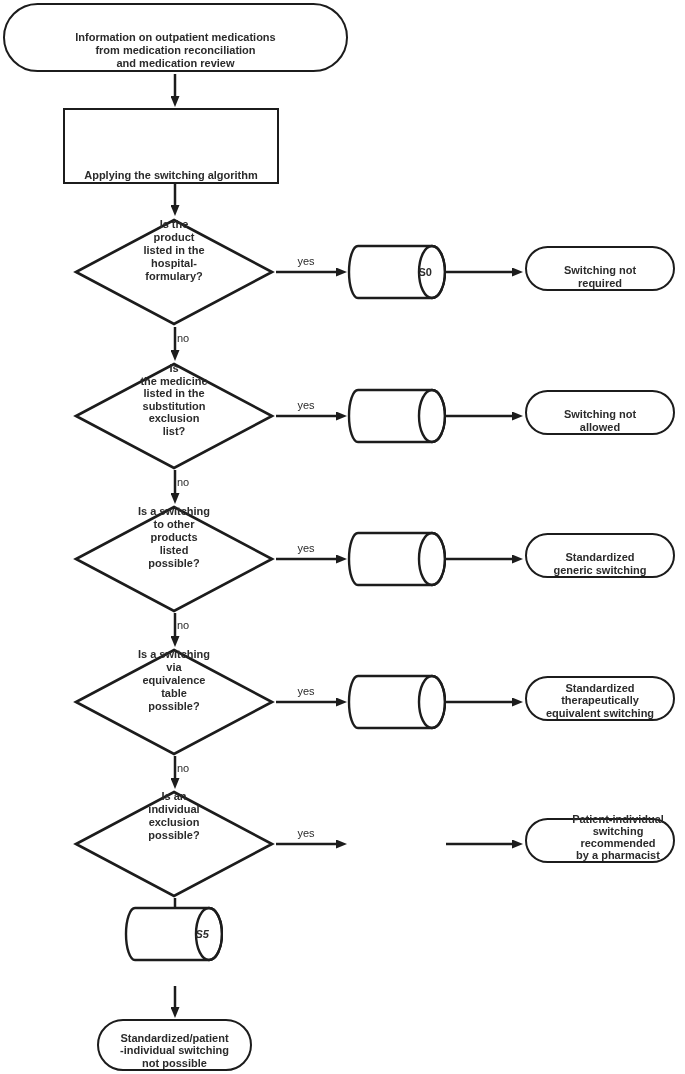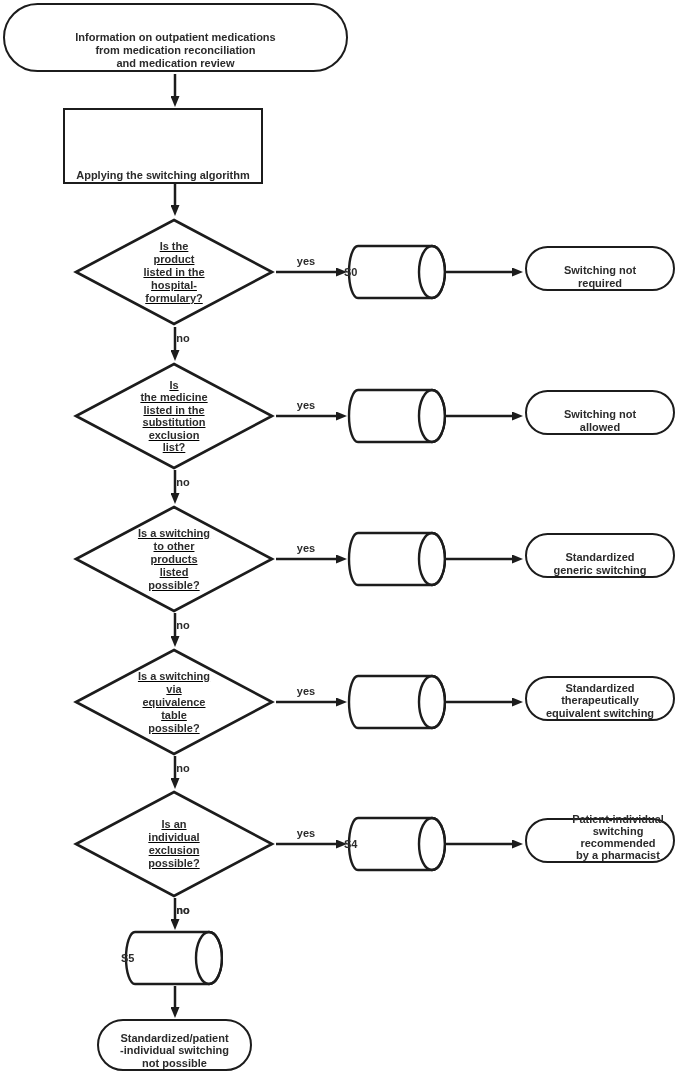--- a/index.html
+++ b/index.html
@@ -17,25 +17,25 @@
     font-weight:700;font-size:11px;line-height:13px;color:#2b2b2b;
     text-align:center;white-space:pre-line;display:block;
   }
   .terminator{border:2.6px solid #1c1c1c;border-radius:35px;}
   .process{border:2.6px solid #1c1c1c;}
   .outcome{left:525px;width:150px;height:45px;border:2.5px solid #1c1c1c;border-radius:26px;}
   .outcome .node-text{line-height:12.5px;}
   .shape-box{position:absolute;}
   .shape-box svg{display:block;}
   .diamond-box{left:73px;width:202px;height:108px;}
-  .diamond-text{position:absolute;inset:0;display:flex;align-items:center;justify-content:center;text-decoration:underline;}
+  .diamond-text{position:absolute;inset:0;display:flex;justify-content:center;}
   .cyl-box{left:344px;width:102px;height:56px;}
-  .cyl-text{position:absolute;left:0;top:0;width:88px;height:56px;display:flex;align-items:center;justify-content:flex-start;}
+  .cyl-text{position:absolute;left:0;top:0;width:88px;height:56px;display:flex;align-items:center;justify-content:flex-end;}
   .edge-label{
-    position:absolute;font-weight:700;font-size:11px;color:#2b2b2b;
+    position:absolute;font-weight:400;font-size:11px;color:#2b2b2b;
     width:30px;text-align:center;
   }
   
   .r1{--cy:272px;} .r2{--cy:416px;} .r3{--cy:559px;} .r4{--cy:702px;} .r5{--cy:844px;}
   .row{position:absolute;inset:0;pointer-events:none;}
   .row .diamond-box{top:calc(var(--cy) - 54px);}
   .row .yes-label{left:291px;top:calc(var(--cy) - 17px);}
   .row .no-label{left:168px;top:calc(var(--cy) + 60px);}
   .row .cyl-box{top:calc(var(--cy) - 28px);}
   .row .outcome{top:calc(var(--cy) - 26px);}
@@ -74,21 +74,21 @@
     <line x1="276" y1="844" x2="337" y2="844" marker-end="url(#ah)"></line>
     <line x1="446" y1="844" x2="513" y2="844" marker-end="url(#ah)"></line>
   </svg>
 
   <div class="node terminator" style="left:3px;top:3px;width:345px;height:69px;">
     <span class="node-text">Information on outpatient medications
 from medication reconciliation
 and medication review</span>
   </div>
 
-  <div class="node process" style="left:63px;top:108px;width:200px;height:76px;">
+  <div class="node process" style="left:63px;top:108px;width:216px;height:76px;">
     <span class="node-text">Applying the switching algorithm</span>
   </div>
 
   <div class="row r1">
     <div class="shape-box diamond-box">
       <svg width="202" height="108" viewBox="0 0 202 108">
         <polygon class="dshape" points="101,2 199,54 101,106 3,54"></polygon>
       </svg>
       <div class="diamond-text">
           <span class="node-text">Is the
@@ -205,39 +205,30 @@
       </svg>
       <div class="diamond-text">
           <span class="node-text">Is an
 individual
 exclusion
 possible?</span>
         </div>
     </div>
     <span class="edge-label yes-label">yes</span>
     <span class="edge-label no-label">no</span>
-    <div class="shape-box cyl-box">
-      <svg width="102" height="56" viewBox="0 0 102 56">
-        <path class="cshape" d="M14,2 L88,2 A13,26 0 0 1 88,54 L14,54 A9,26 0 0 1 14,2 Z"></path>
-        <ellipse class="cshape-inner" cx="88" cy="28" rx="13" ry="26"></ellipse>
-      </svg>
-      <div class="cyl-text">
-          <span class="node-text">S4</span>
-        </div>
-    </div>
     <div class="node outcome">
       <span class="node-text" style="line-height:12px;margin-left:36px;">Patient-individual
 switching
 recommended
 by a pharmacist</span>
     </div>
   </div>
 
   <span class="edge-label" style="left:168px;top:904px;">no</span>
-  <div class="shape-box" style="left:121px;top:930px;width:102px;height:68px;">
+  <div class="shape-box" style="left:121px;top:906px;width:102px;height:68px;font-style:italic;">
     <svg width="102" height="56" viewBox="0 0 102 56">
       <path class="cshape" d="M14,2 L88,2 A13,26 0 0 1 88,54 L14,54 A9,26 0 0 1 14,2 Z"></path>
       <ellipse class="cshape-inner" cx="88" cy="28" rx="13" ry="26"></ellipse>
     </svg>
     <div class="cyl-text">
         <span class="node-text">S5</span>
       </div>
   </div>
   <div class="node terminator" style="left:97px;top:1019px;width:155px;height:52px;border-radius:27px;">
     <span class="node-text" style="line-height:12.5px;">Standardized/patient

